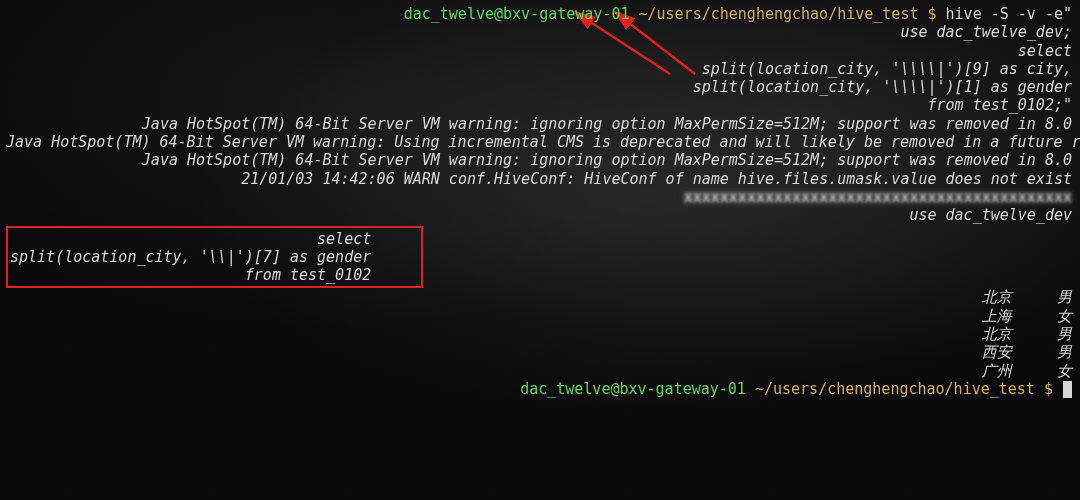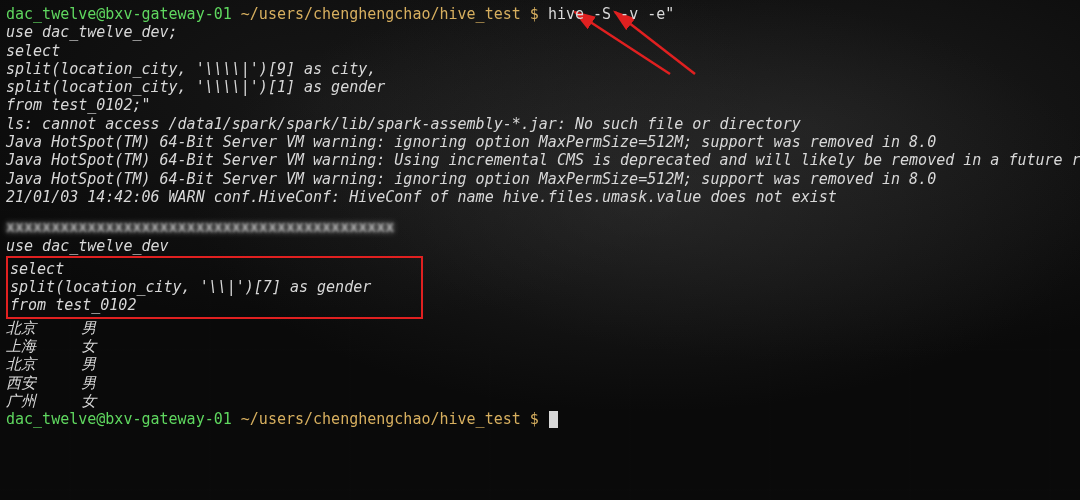--- a/index.html
+++ b/index.html
@@ -16,37 +16,36 @@
       line-height: 1.22;
       color: #d8d8d8;
       overflow: hidden;
       position: relative;
     }
     .terminal {
       padding: 5px 8px 5px 6px;
       position: relative;
       z-index: 2;
     }
-    .line { white-space: pre; }
+    .line { white-space: pre; text-align: right; }
     .prompt-user { color: #5fd75f; }
     .prompt-path { color: #d7af5f; }
     .prompt-dollar { color: #d7af5f; }
     .cmd { color: #d8d8d8; }
     .output { color: #d8d8d8; font-style: italic; }
     .box-red {
       border: 2px solid #e02020;
       display: inline-block;
       padding: 2px 50px 2px 2px;
       margin-top: 1px;
     }
     .blur {
       color: transparent;
       text-shadow: 0 0 6px #d8d8d8, 0 0 3px #d8d8d8;
       user-select: none;
-      margin-top: 12px;
     }
     .cursor {
       display: inline-block;
       width: 9px;
       height: 17px;
       background: #d8d8d8;
       vertical-align: text-bottom;
       margin-left: 1px;
     }
     .arrow-svg { position: absolute; }
@@ -87,21 +86,20 @@
 <div class="terminal">
 
   <div class="line"><span class="prompt-user">dac_twelve@bxv-gateway-01</span><span class="prompt-user"> </span><span class="prompt-path">~/users/chenghengchao/hive_test</span><span class="prompt-dollar"> </span><span class="prompt-dollar">$</span><span class="cmd"> </span><span class="cmd">hive -S -v -e"</span></div>
 
   <div class="line output">use dac_twelve_dev;</div>
   <div class="line output">select</div>
   <div class="line output">split(location_city, '\\\\|')[9] as city,</div>
   <div class="line output">split(location_city, '\\\\|')[1] as gender</div>
   <div class="line output">from test_0102;"</div>
 
-  <div class="line output">ls: cannot access /data1/spark/spark/lib/spark-assembly-*.jar: No such file or directory</div>
   <div class="line output">Java HotSpot(TM) 64-Bit Server VM warning: ignoring option MaxPermSize=512M; support was removed in 8.0</div>
   <div class="line output">Java HotSpot(TM) 64-Bit Server VM warning: Using incremental CMS is deprecated and will likely be removed in a future release</div>
   <div class="line output">Java HotSpot(TM) 64-Bit Server VM warning: ignoring option MaxPermSize=512M; support was removed in 8.0</div>
   <div class="line output">21/01/03 14:42:06 WARN conf.HiveConf: HiveConf of name hive.files.umask.value does not exist</div>
 
   <div class="line blur">xxxxxxxxxxxxxxxxxxxxxxxxxxxxxxxxxxxxxxxxxxx</div>
 
   <div class="line output"></div>
   <div class="line output">use dac_twelve_dev</div>
   <div class="line output"></div>

